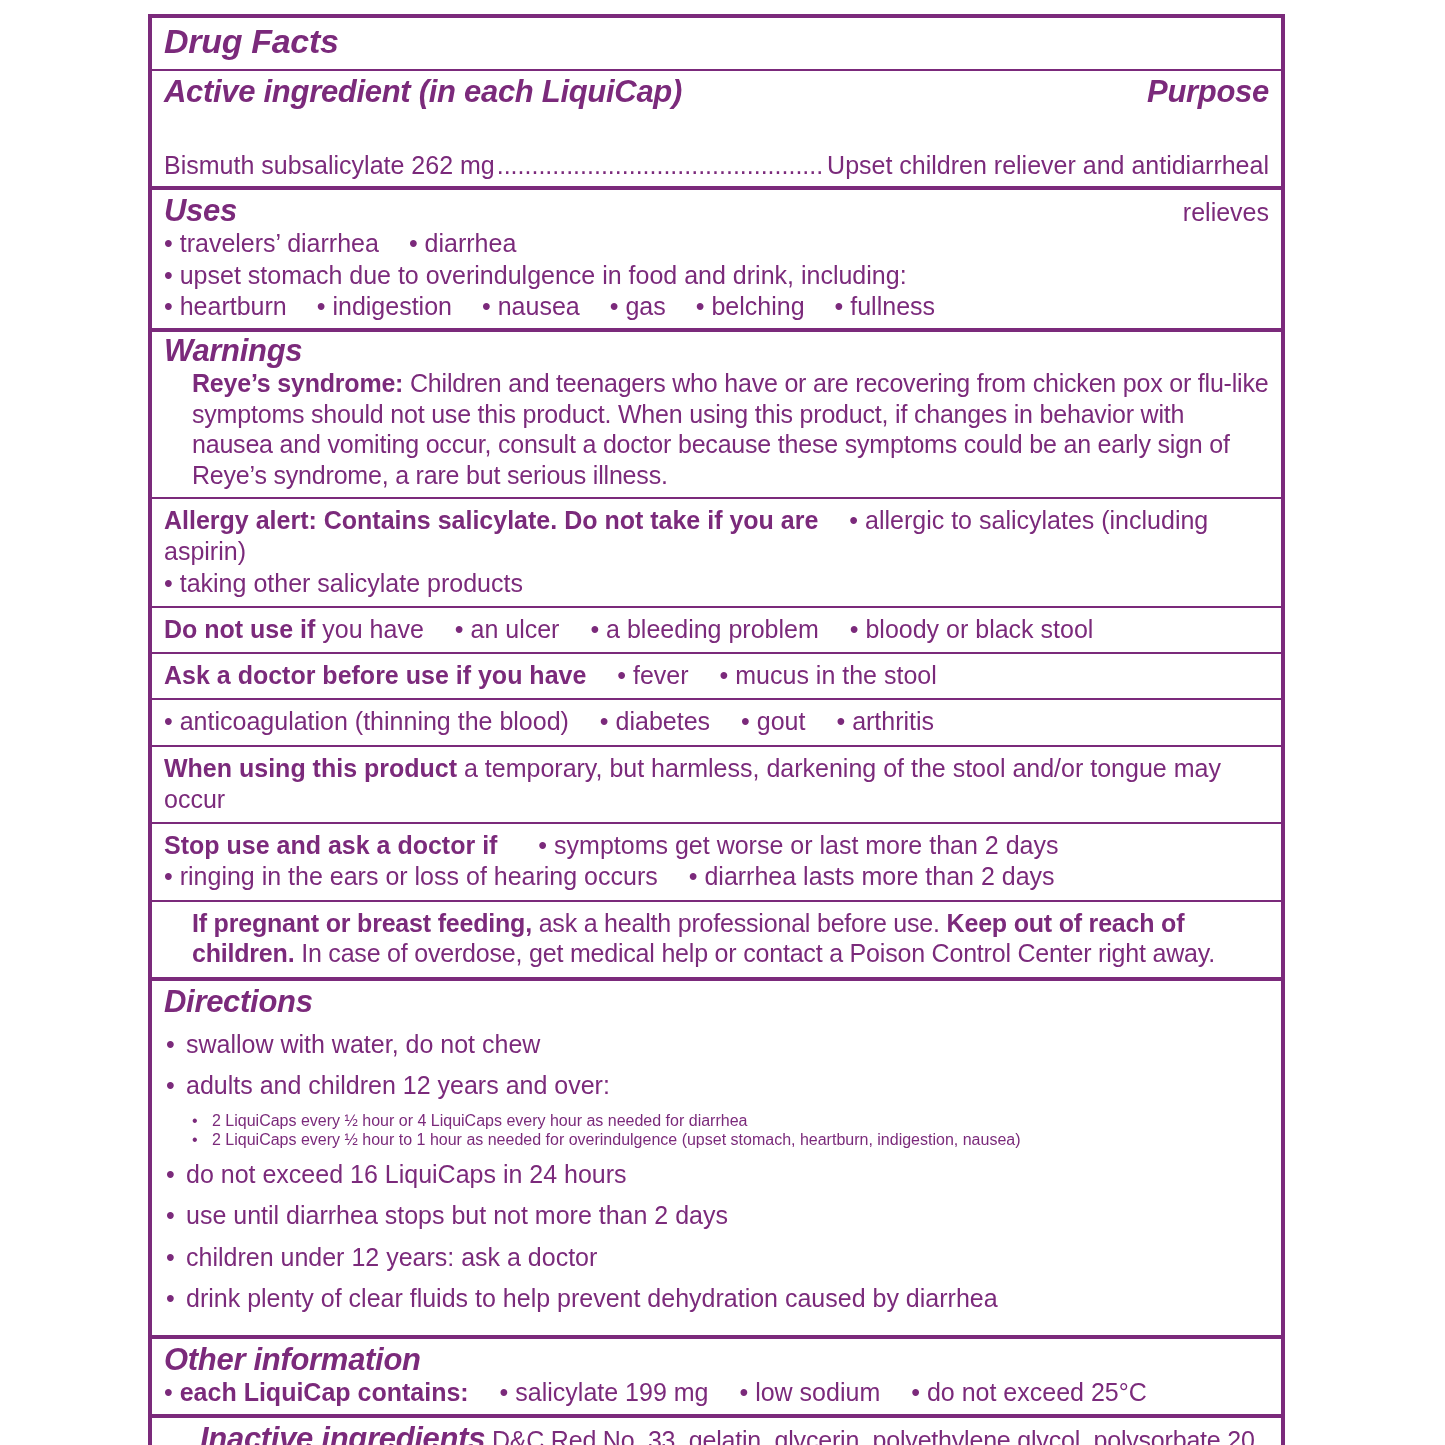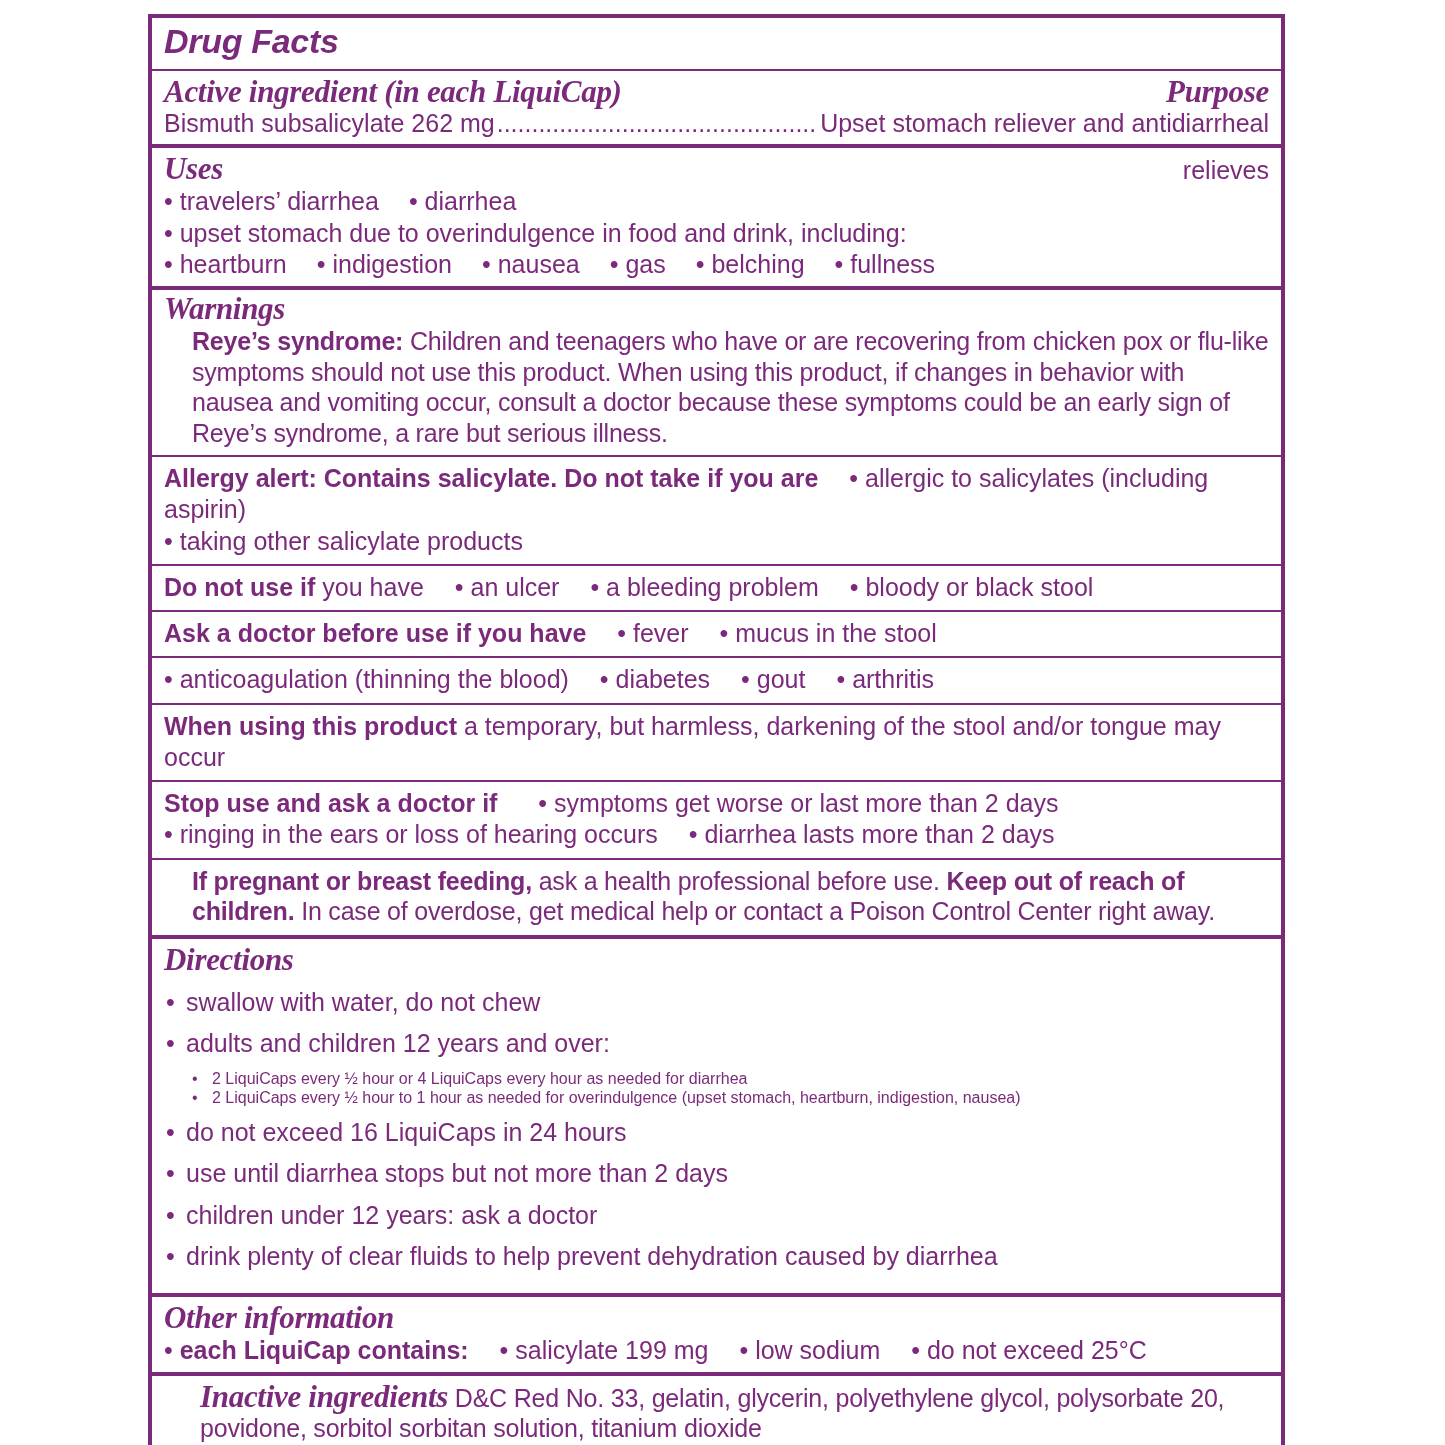--- a/index.html
+++ b/index.html
@@ -42,21 +42,20 @@
     font-weight: bold;
     line-height: 1.12;
     letter-spacing: -0.3px;
   }
   .title-md {
     font-size: 31px;
     font-style: italic;
     font-weight: bold;
     line-height: 1.1;
     letter-spacing: -0.3px;
-    font-family: Liberation Serif, serif;
   }
   .row-between {
     display: flex;
     justify-content: space-between;
     align-items: baseline;
   }
   .body {
     font-size: 25px;
     line-height: 1.22;
     letter-spacing: -0.2px;
@@ -113,20 +112,21 @@
     top: 0;
   }
   .dotfill {
     letter-spacing: 0px;
   }
   .active-line {
     font-size: 25px;
     display: flex;
     align-items: baseline;
     white-space: nowrap;
+    margin-top: 42px;
   }
   .active-line .dots {
     flex: 1 1 auto;
     overflow: hidden;
     white-space: nowrap;
     margin: 0 2px;
   }
   .questions {
     display: flex;
     align-items: baseline;
@@ -175,21 +175,21 @@
     </div>
     <div class="hair"></div>
     <div class="sec" style="padding-top:0;">
       <div class="row-between">
         <div class="title-md">Active ingredient (in each LiquiCap)</div>
         <div class="title-md">Purpose</div>
       </div>
       <div class="active-line">
         <span>Bismuth subsalicylate 262 mg</span>
         <span class="dots dotfill">...........................................................</span>
-        <span>Upset stomach reliever and antidiarrheal</span>
+        <span>Upset children reliever and antidiarrheal</span>
       </div>
     </div>
   </div>
 
   <div class="panel" style="border-top:none;">
     <div class="sec">
       <div class="uses-head">
         <span class="title-md">Uses</span>
         <span class="lead">relieves</span>
       </div>

